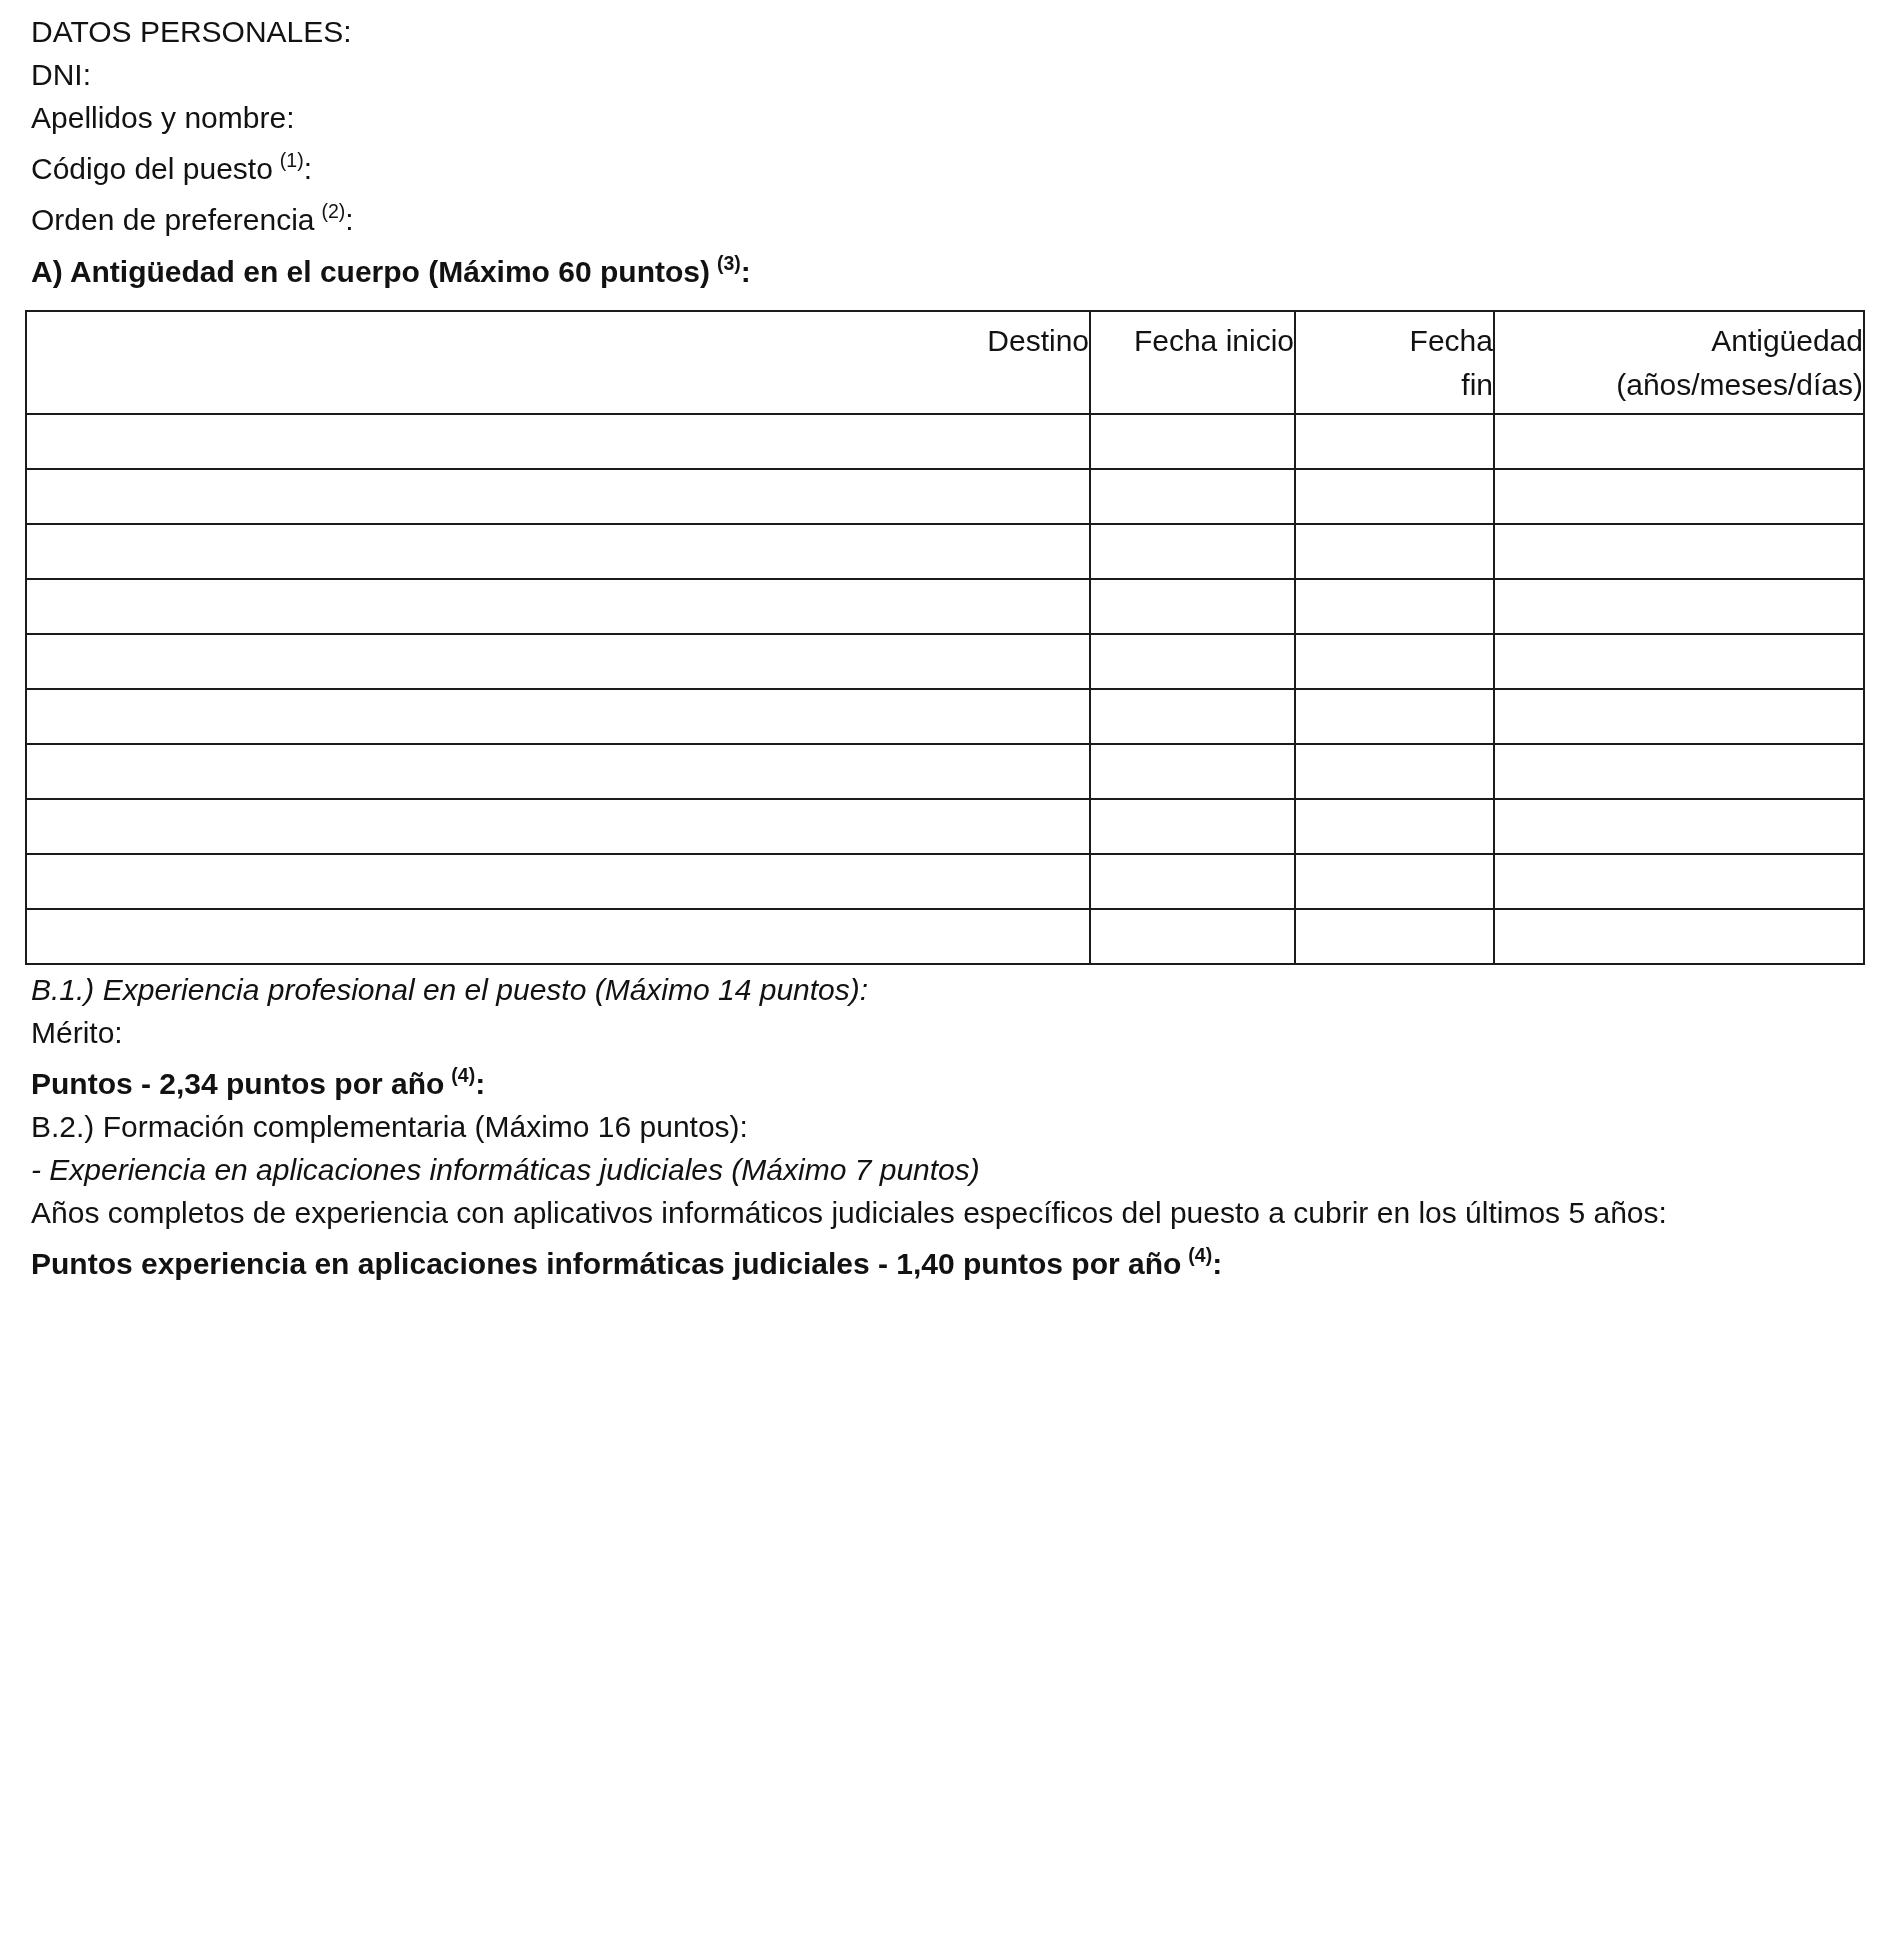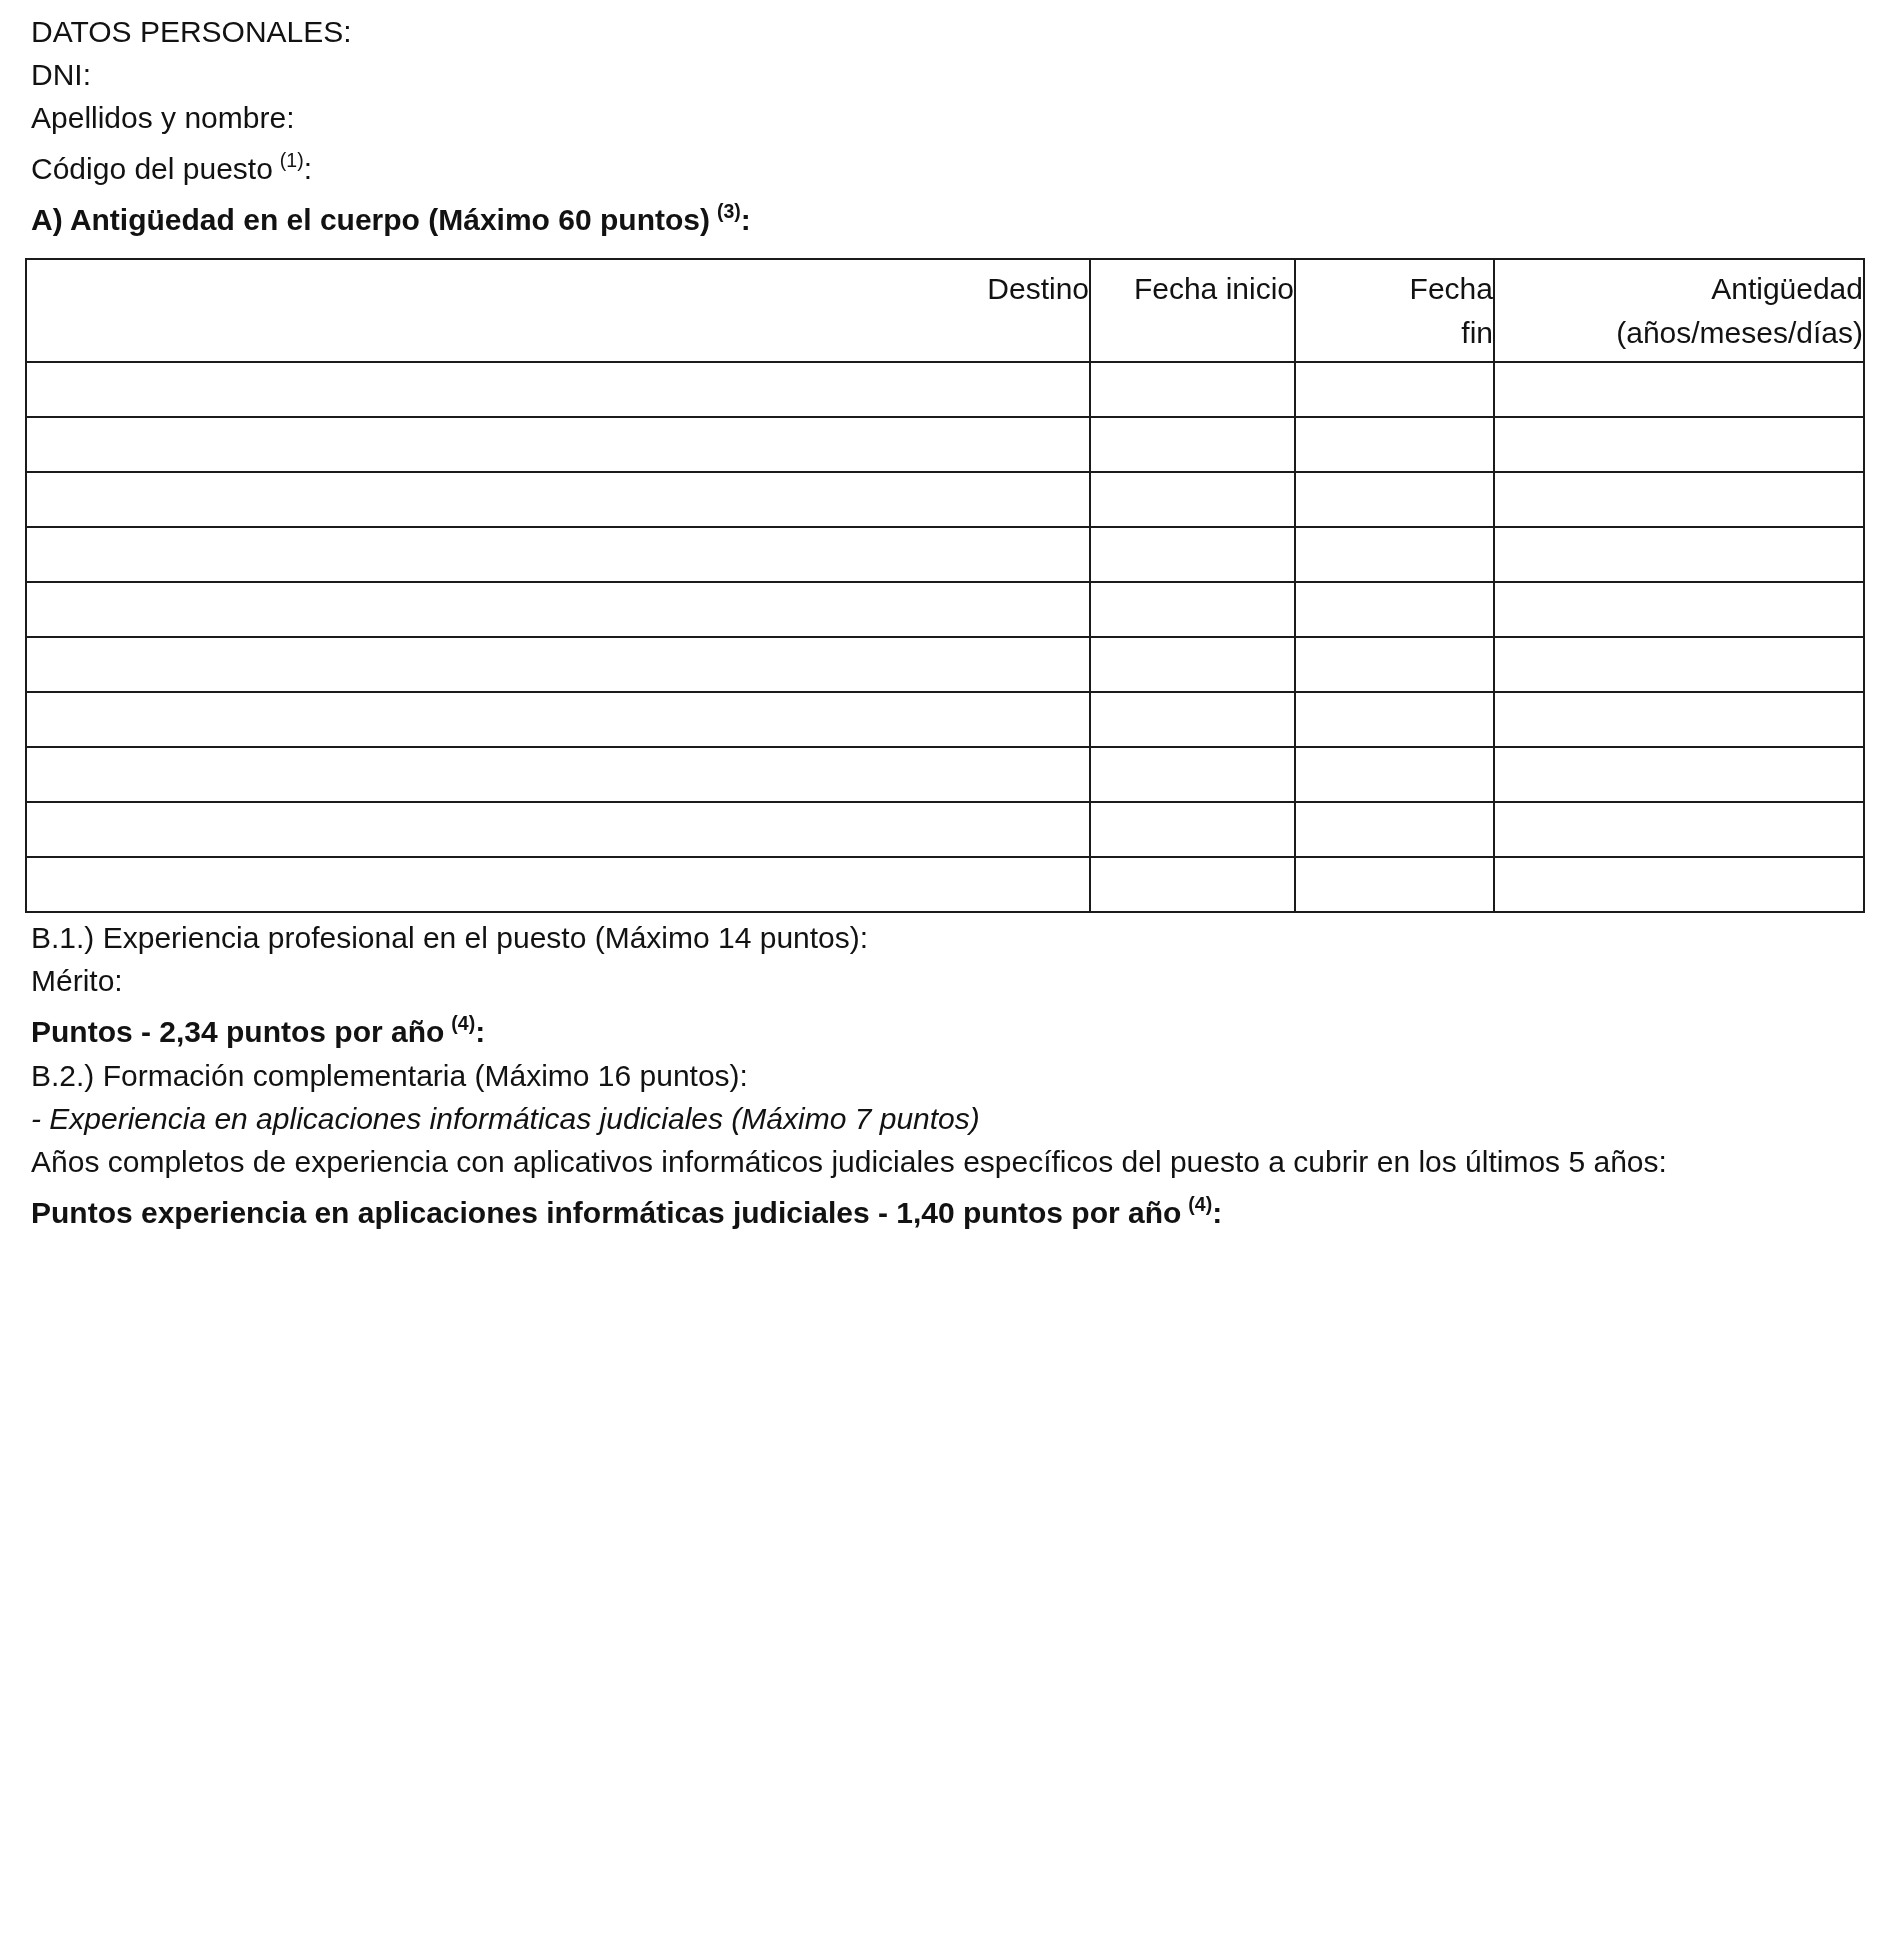--- a/index.html
+++ b/index.html
@@ -34,21 +34,21 @@
   }
   .bold { font-weight: bold; }
   .italic { font-style: italic; }
 
   
   .mt-heading-gap   { margin-top: 31px; }
   .mt-field         { margin-top: 13.3px; }
   .mt-field-sm      { margin-top: 12.4px; }
   .mt-section-a     { margin-top: 63px; font-weight: bold; }
   .mt-puntos        { margin-top: 3.5px;  }
-  .mt-section-b1    { margin-top: 59px; }
+  .mt-section-b1    { margin-top: 59px; font-style: italic; }
   .mt-merito        { margin-top: 17.7px; }
   .mt-line          { margin-top: 14px; }
   .mt-section-b2    { margin-top: 64px; }
   .mt-line-lg       { margin-top: 16px; }
 
   table.seniority {
     margin-top: 19.5px;
     border-collapse: collapse;
     table-layout: fixed;
     width: 1837px;
@@ -76,20 +76,21 @@
 
 <div class="page">
 
   <p class="line">DATOS PERSONALES:</p>
 
   <p class="line mt-heading-gap">DNI:</p>
   <p class="line mt-field">Apellidos y nombre:</p>
 
   <p class="line mt-field-sm"><span>Código del puesto</span><span class="sup">(1)</span><span>:</span></p>
 
+  <p class="line mt-field"><span>Orden de preferencia</span><span class="sup">(2)</span><span>:</span></p>
 
   <p class="line mt-section-a"><span>A) Antigüedad en el cuerpo (Máximo 60 puntos)</span><span class="sup">(3)</span><span>:</span></p>
 
   <table class="seniority">
     <colgroup>
       <col style="width:1064px">
       <col style="width:205px">
       <col style="width:199px">
       <col style="width:370px">
     </colgroup>

